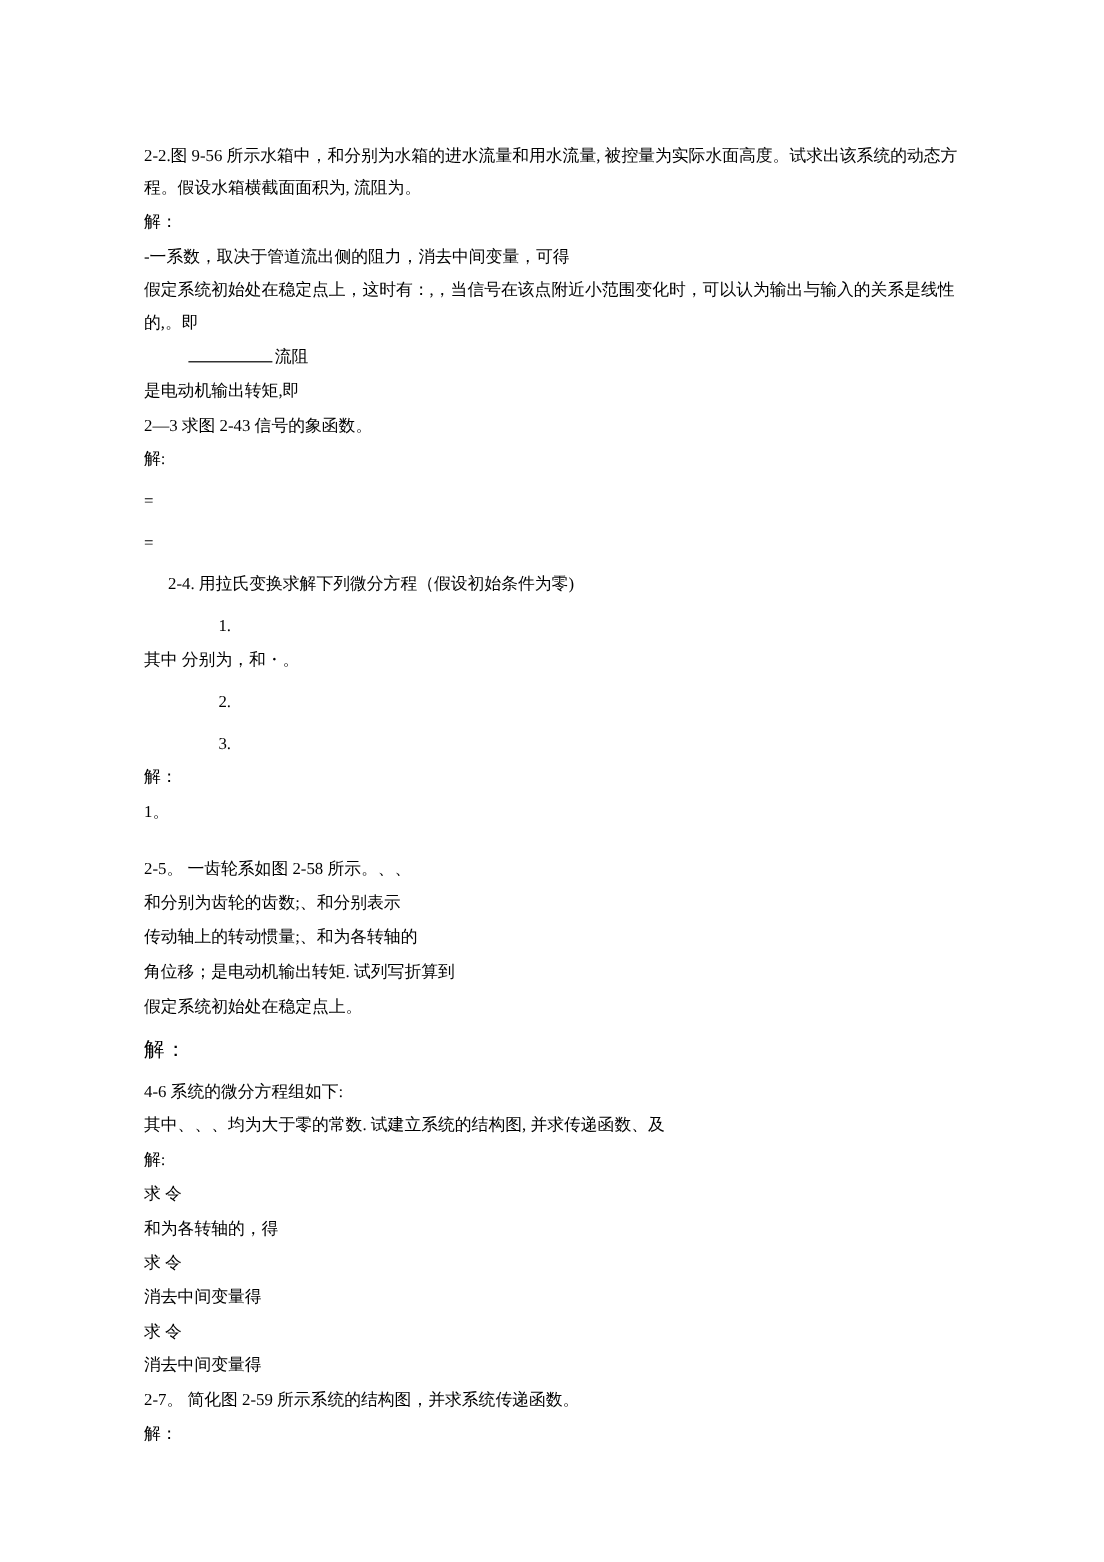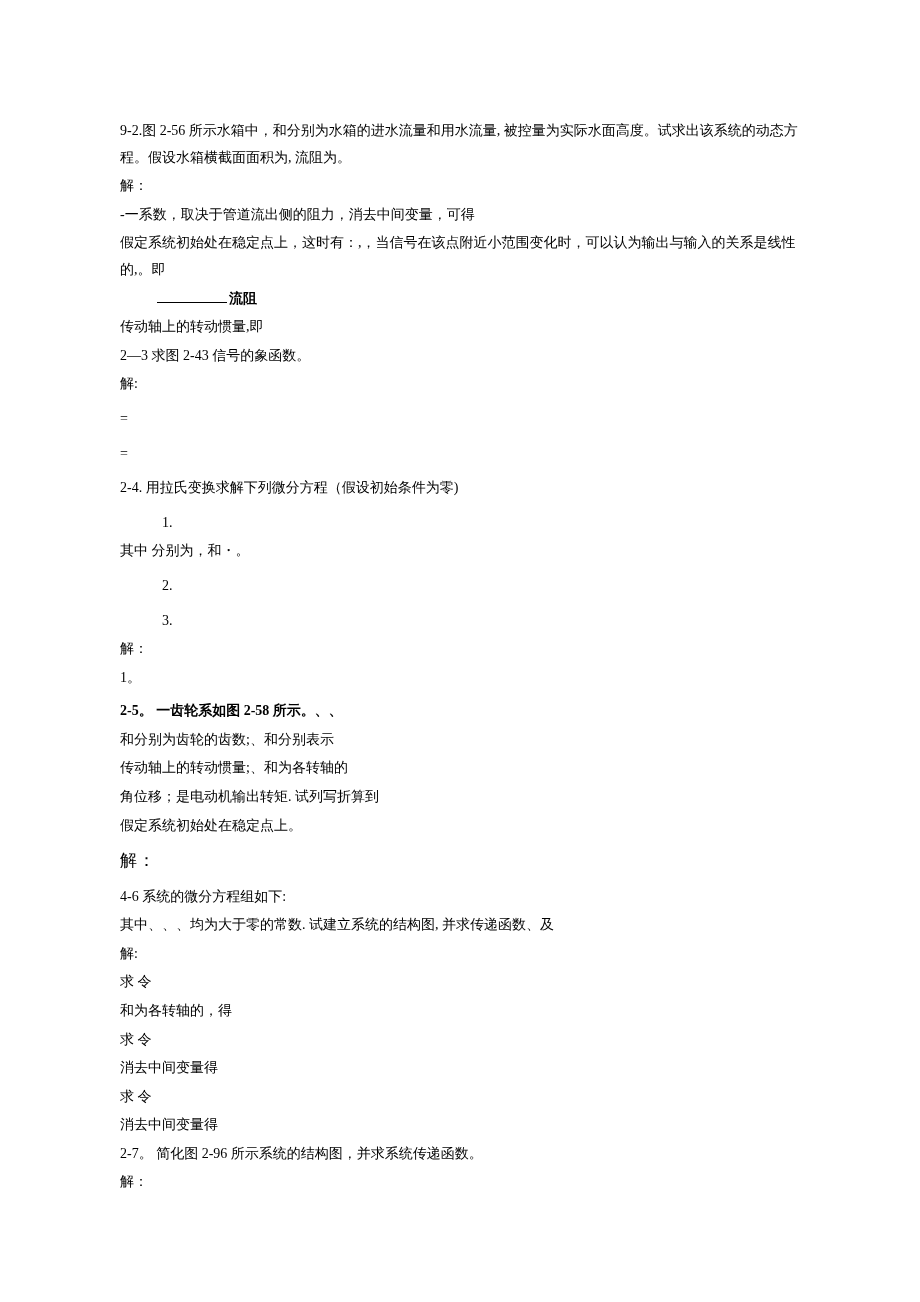--- a/index.html
+++ b/index.html
@@ -7,51 +7,51 @@
       background: #fff;
       width: 920px;
       min-height: 1302px;
       padding: 118px 120px 60px 120px;
       font-family: "SimSun", "宋体", serif;
       font-size: 14px;
       line-height: 1.9;
       color: #000;
     }
     .paragraph { margin-bottom: 2px; }
-    .indent1 { text-indent: 2.5em; font-weight: bold; }
+    .indent1 { text-indent: 2.5em; }
     .indent2 { text-indent: 3em; }
-    .space-top { margin-top: 8px; }
+    .space-top { margin-top: 8px; margin-left: 20px; }
     .eq-line { margin: 8px 0 8px 0; }
     .underline-fill {
       display: inline-block;
       border-bottom: 1px solid #000;
       width: 70px;
       height: 14px;
       vertical-align: baseline;
       margin: 0 2px;
     }
     .big-label {
       font-size: 17px;
       margin-top: 6px;
       margin-bottom: 6px;
       letter-spacing: 1px;
     }
-    .section-gap { margin-top: 7px; font-weight: bold; }
+    .section-gap { margin-top: 21px; }
   </style>
 </head>
 <body>
 
-<div class="paragraph">9-2.图 2-56 所示水箱中，和分别为水箱的进水流量和用水流量, 被控量为实际水面高度。试求出该系统的动态方程。假设水箱横截面面积为, 流阻为。</div>
+<div class="paragraph">2-2.图 9-56 所示水箱中，和分别为水箱的进水流量和用水流量, 被控量为实际水面高度。试求出该系统的动态方程。假设水箱横截面面积为, 流阻为。</div>
 <div class="paragraph">解：</div>
 <div class="paragraph">-一系数，取决于管道流出侧的阻力，消去中间变量，可得</div>
 <div class="paragraph">假定系统初始处在稳定点上，这时有：,，当信号在该点附近小范围变化时，可以认为输出与输入的关系是线性的,。即</div>
 <div class="paragraph indent1">
   <span class="underline-fill"></span><span>流阻</span>
 </div>
-<div class="paragraph">传动轴上的转动惯量,即</div>
+<div class="paragraph">是电动机输出转矩,即</div>
 
 <div class="paragraph">2—3  求图 2-43 信号的象函数。</div>
 <div class="paragraph">解:</div>
 <div class="eq-line">=</div>
 <div class="eq-line">=</div>
 
 <div class="paragraph space-top">2-4.  用拉氏变换求解下列微分方程（假设初始条件为零)</div>
 <div class="paragraph indent2 space-top">1.</div>
 <div class="paragraph">其中      分别为，和・。</div>
 <div class="paragraph indent2 space-top">2.</div>
@@ -69,14 +69,14 @@
 <div class="paragraph">4-6  系统的微分方程组如下:</div>
 <div class="paragraph">其中、、、均为大于零的常数. 试建立系统的结构图, 并求传递函数、及</div>
 <div class="paragraph">解:</div>
 <div class="paragraph">求  令</div>
 <div class="paragraph">和为各转轴的，得</div>
 <div class="paragraph">求  令</div>
 <div class="paragraph">消去中间变量得</div>
 <div class="paragraph">求  令</div>
 <div class="paragraph">消去中间变量得</div>
 
-<div class="paragraph">2-7。  简化图 2-96 所示系统的结构图，并求系统传递函数。</div>
+<div class="paragraph">2-7。  简化图 2-59 所示系统的结构图，并求系统传递函数。</div>
 <div class="paragraph">解：</div>
 
 </body></html>

